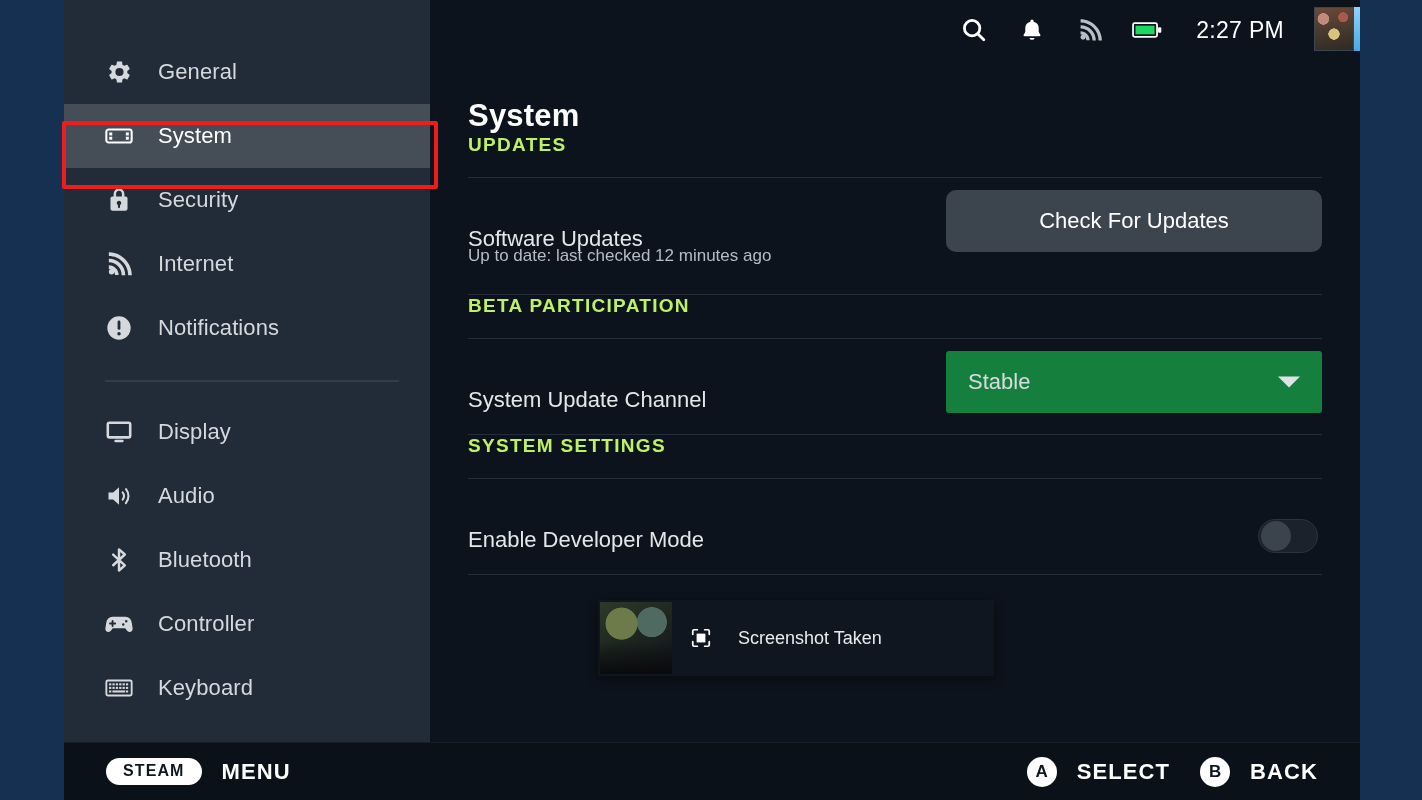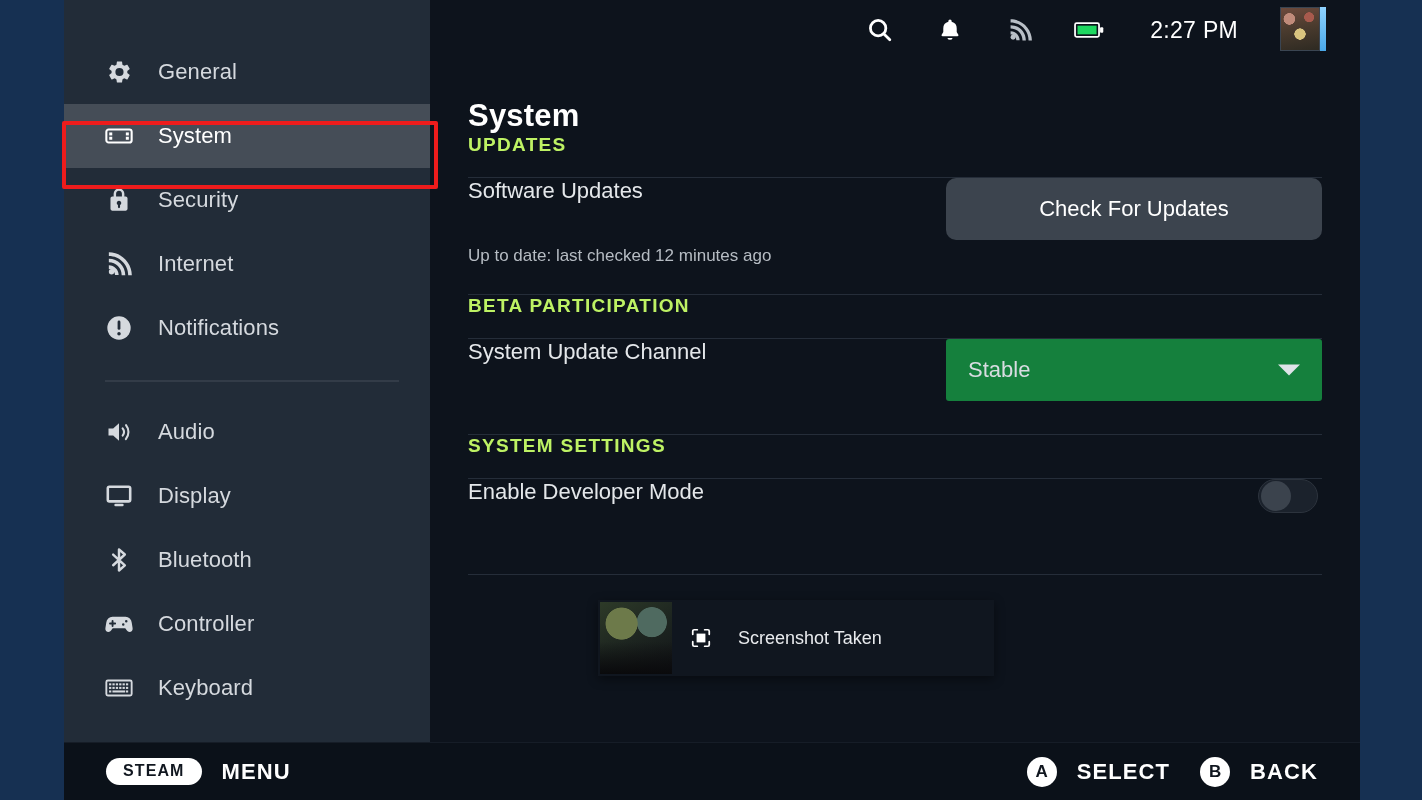--- a/index.html
+++ b/index.html
@@ -80,22 +80,21 @@
   }
 
   
   .statusbar {
     position: absolute;
     left: 366px; top: 0;
     width: 930px; height: 60px;
     display: flex;
     align-items: center;
     justify-content: flex-end;
-    padding-right: 34px;
-    gap: 38px;
+    gap: 26px;
     background: #0d131c;
     z-index: 20;
   }
   .status-icon { display: flex; align-items: center; justify-content: center; width: 32px; height: 32px; }
   .clock {
     font-size: 23px;
     color: #ffffff;
     letter-spacing: .3px;
     margin: 0 4px 0 6px;
     white-space: nowrap;
@@ -139,21 +138,21 @@
     font-size: 19px;
     font-weight: bold;
     color: #bef264;
     letter-spacing: 1.3px;
   }
   .hr { height: 1px; background: #252d39; margin-top: 21px; }
 
   .row {
     position: relative;
     display: flex;
-    align-items: flex-start;
+    align-items: flex-end;
     justify-content: space-between;
     min-height: 74px;
   }
   .row-label {
     font-size: 22px;
     color: #e4e7ea;
   }
   .row-sub {
     font-size: 17px;
     color: #b6bcc3;
@@ -343,37 +342,37 @@
               <circle cx="12" cy="17" r="1.5" fill="#222c38"></circle>
             </svg>
           </span>
           <span class="nav-label">Notifications</span>
         </div>
 
         <div class="nav-divider"></div>
 
         <div class="nav-item">
           <span class="nav-icon">
+            <svg width="28" height="28" viewBox="0 0 24 24" fill="none">
+              <rect x="2.4" y="4" width="19.2" height="12.6" rx="1.4" stroke="#d5d9de" stroke-width="2.2"></rect>
+              <rect x="8" y="18.6" width="8" height="2.2" rx="1.1" fill="#d5d9de"></rect>
+            </svg>
+          </span>
+          <span class="nav-label">Display</span>
+        </div>
+
+        <div class="nav-item">
+          <span class="nav-icon">
             <svg width="28" height="28" viewBox="0 0 24 24" fill="#d5d9de">
               <path d="M3 9v6h4l5 4.5v-15L7 9H3z"></path>
               <path d="M14.6 8.1a.9.9 0 0 0-.2 1.3 4.2 4.2 0 0 1 0 5.2.9.9 0 0 0 1.4 1.1 6 6 0 0 0 0-7.4.9.9 0 0 0-1.2-.2z"></path>
               <path d="M17.6 5.3a.9.9 0 0 0-.3 1.3 8.6 8.6 0 0 1 0 10.8.9.9 0 1 0 1.4 1.1 10.4 10.4 0 0 0 0-13 .9.9 0 0 0-1.1-.2z"></path>
             </svg>
           </span>
           <span class="nav-label">Audio</span>
-        </div>
-
-        <div class="nav-item">
-          <span class="nav-icon">
-            <svg width="28" height="28" viewBox="0 0 24 24" fill="none">
-              <rect x="2.4" y="4" width="19.2" height="12.6" rx="1.4" stroke="#d5d9de" stroke-width="2.2"></rect>
-              <rect x="8" y="18.6" width="8" height="2.2" rx="1.1" fill="#d5d9de"></rect>
-            </svg>
-          </span>
-          <span class="nav-label">Display</span>
         </div>
 
         <div class="nav-item">
           <span class="nav-icon">
             <svg width="28" height="28" viewBox="0 0 24 24" fill="none" stroke="#d5d9de" stroke-width="2.1" stroke-linejoin="round" stroke-linecap="round">
               <path d="M7 7.4l10 9.2-5 4.4V2.9l5 4.4-10 9.2"></path>
             </svg>
           </span>
           <span class="nav-label">Bluetooth</span>
         </div>

